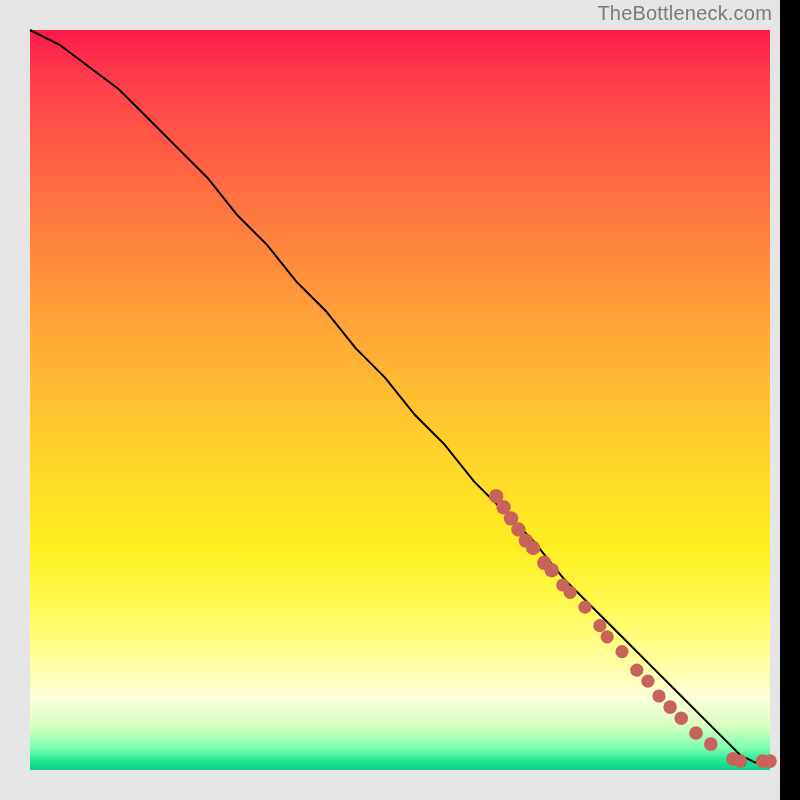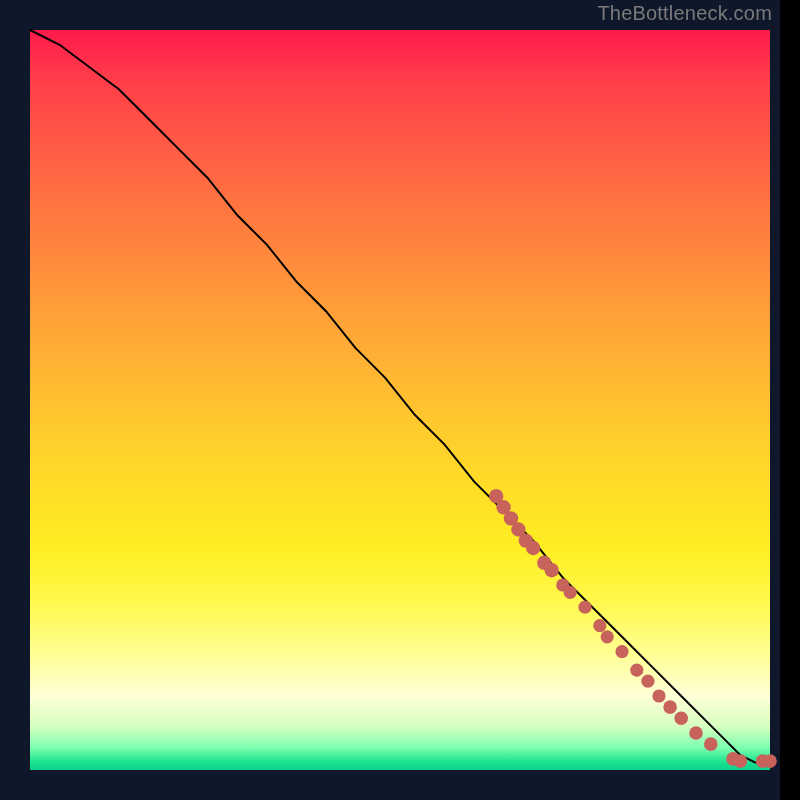--- a/index.html
+++ b/index.html
@@ -8,21 +8,21 @@
     width: 800px;
     height: 800px;
     overflow: hidden;
     background: #000;
     font-family: Arial, Helvetica, sans-serif;
   }
   .frame {
     position: relative;
     width: 780px;
     height: 800px;
-    background: #0f172a;
+    background: #e5e5e5;
   }
   .attribution {
     position: absolute;
     top: 2px;
     right: 8px;
     color: #7a7a7a;
     font-size: 20px;
     font-weight: 400;
     letter-spacing: 0.2px;
   }

